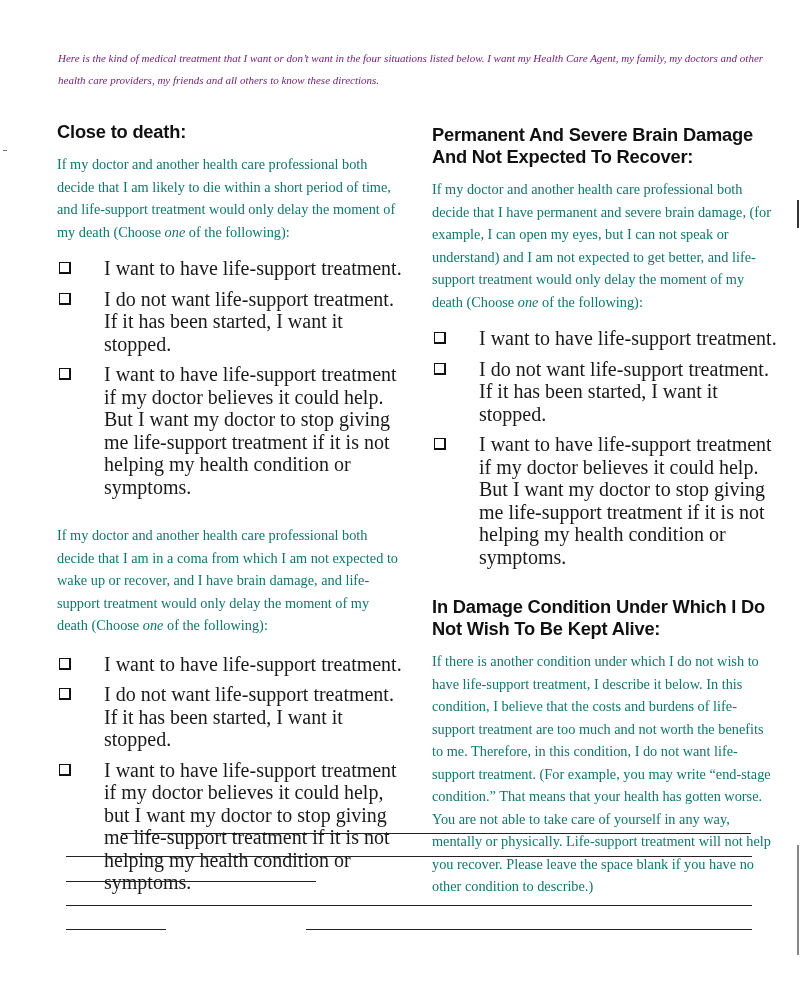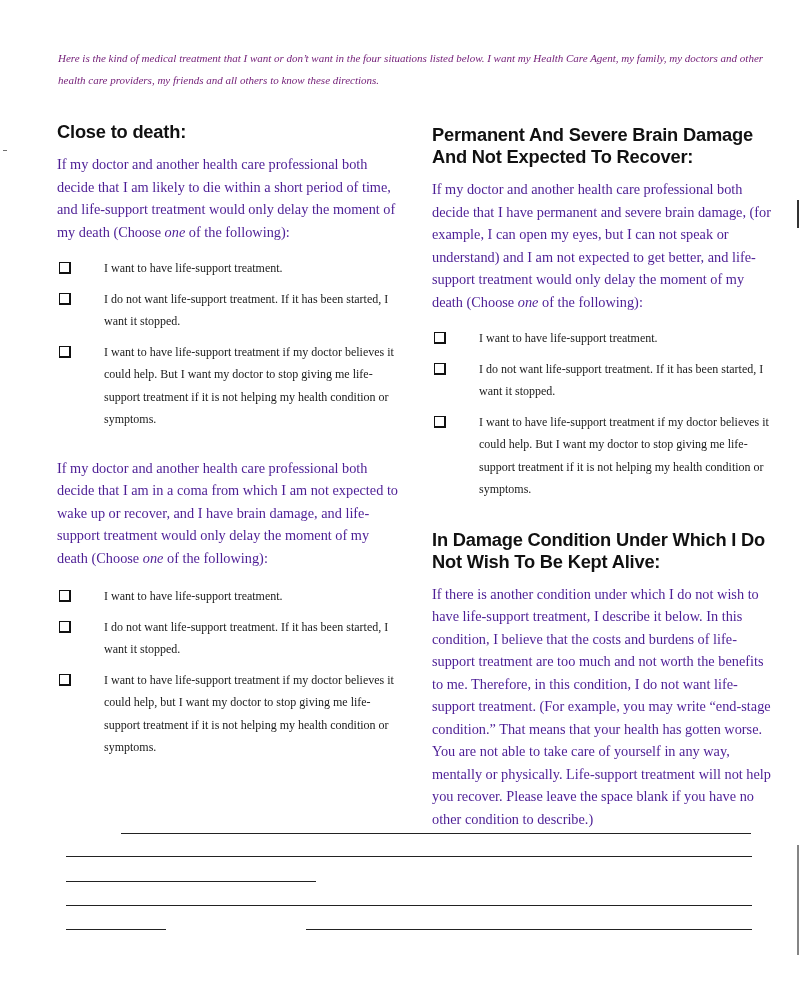--- a/index.html
+++ b/index.html
@@ -11,32 +11,32 @@
   }
   .col { position: absolute; top: 104px; margin-top: 17px; }
   .col-left { left: 57px; width: 345px; }
   .col-right { left: 432px; width: 345px; top: 107px; }
   .heading {
     font-family: "Liberation Sans", sans-serif; font-weight: bold; font-size: 18.3px;
     line-height: 22px; color: #111; margin: 0 0 10px 0; letter-spacing: -0.2px;
   }
   .para {
     font-family: "Liberation Serif", serif; font-size: 14.3px; line-height: 22.5px;
-    color: #4c1d95; margin: 0;
+    color: #0f766e; margin: 0;
   }
   .para em { font-style: italic; }
   .options { margin: 12px 0 0 0; padding: 0; list-style: none; }
   .option { display: flex; align-items: flex-start; margin-bottom: 8px; }
   .checkbox {
     flex: 0 0 auto; width: 9px; height: 9px; margin: 5px 0 0 2px;
     border: 1.2px solid #111; border-right-width: 2.6px; border-bottom-width: 2.6px;
     background: #fff; cursor: pointer;
   }
   .option-text {
-    margin-left: 33px; font-family: "Liberation Serif", serif; font-size: 12px;
+    margin-left: 33px; font-family: "Liberation Serif", serif; font-size: 20px;
     line-height: 22.5px; color: #1a1a1a;
   }
   .section { margin-bottom: 24px; }
   .lines { position: absolute; left: 66px; top: 825px; width: 686px; height: 110px; }
   .blank-line { position: absolute; height: 0; border-top: 1.3px solid #222; }
   .margin-mark { position: absolute; background: #333; }
 </style>
 </head>
 <body>
 

